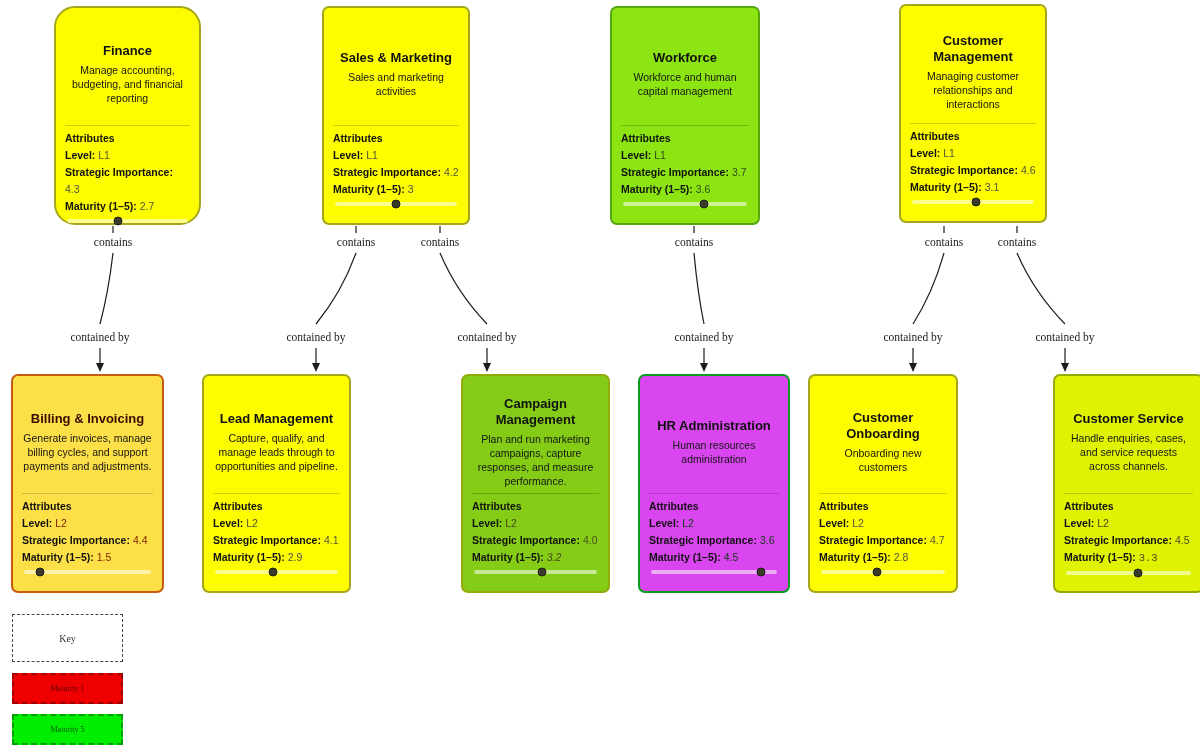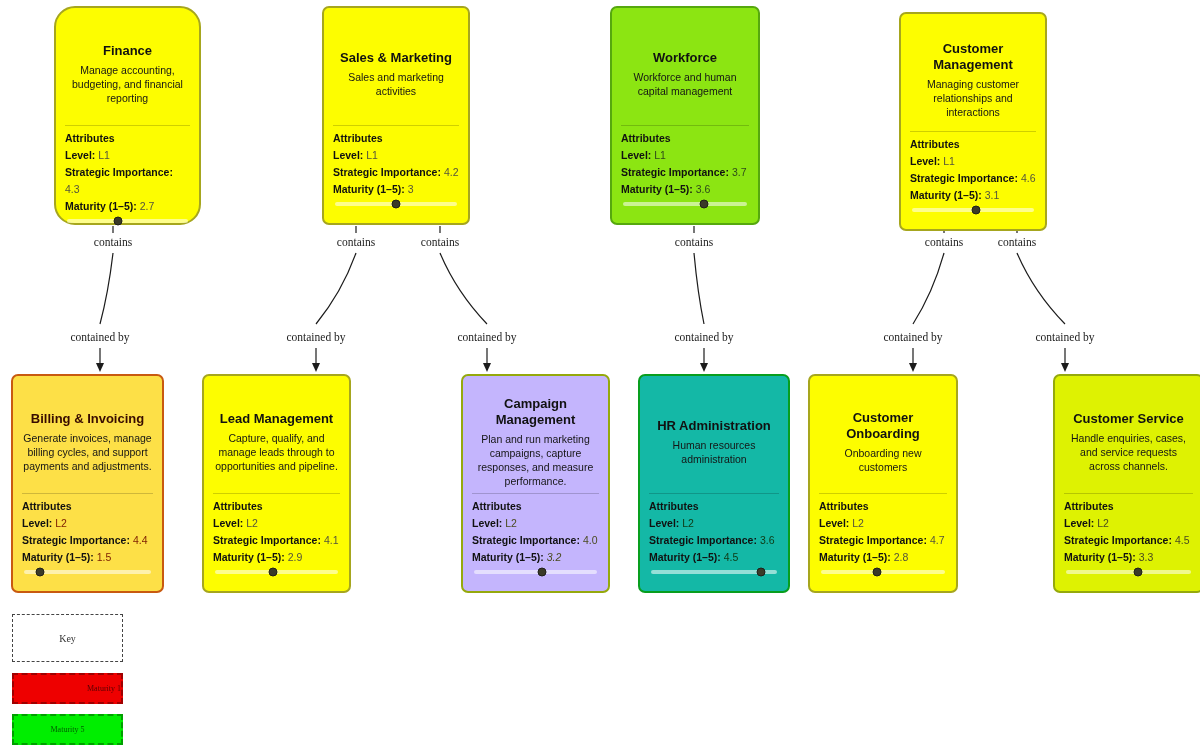--- a/index.html
+++ b/index.html
@@ -50,21 +50,21 @@
   }
   .dot{
     position:absolute;top:4px;width:7px;height:7px;border-radius:50%;
     background:#3a3a28;border:1px solid #20201a;
     transform:translate(-50%,-50%);
   }
   
   .c0{left:54px;top:6px;width:147px;border-radius:21px;}
   .c1{left:322px;top:6px;width:148px;}
   .c2{left:610px;top:6px;width:150px;}
-  .c3{left:899px;top:12px;width:148px;}
+  .c3{left:899px;top:4px;width:148px;}
   .c4{left:11px;top:374px;width:153px;}
   .c5{left:202px;top:374px;width:149px;}
   .c6{left:461px;top:374px;width:149px;}
   .c7{left:638px;top:374px;width:152px;}
   .c8{left:808px;top:374px;width:150px;}
   .c9{left:1037px;top:374px;width:151px;}
   
   #edges{position:absolute;left:0;top:0;width:1200px;height:754px;pointer-events:none;}
   #edges text{
     font-family:"Liberation Serif",serif;
@@ -227,39 +227,39 @@
       <div class="attr-row"><span class="k">Level</span><span class="v" style="color: rgb(84, 84, 60);">L2</span></div>
       <div class="attr-row"><span class="k">Strategic Importance</span><span class="v" style="color: rgb(84, 84, 60);">4.1</span></div>
       <div class="attr-row"><span class="k">Maturity (1–5)</span><span class="v" style="color: rgb(84, 84, 60);">2.9</span></div>
       <div class="slider">
           <div class="track"></div>
           <div class="dot" style="left: 47.5%;"></div>
         </div>
     </div>
   </div>
 
-  <div class="card c6" style="background: #c4b5fd; border-color: rgb(149, 169, 12);">
+  <div class="card c6" style="background: #84cc16; border-color: rgb(149, 169, 12);">
     <div class="card-head">
       <div class="card-title" style="color: rgb(17, 17, 17);">Campaign Management</div>
       <div class="card-desc">Plan and run marketing campaigns, capture responses, and measure performance.</div>
     </div>
     <div class="divider"></div>
     <div class="attrs">
       <div class="attr-h">Attributes</div>
       <div class="attr-row"><span class="k">Level</span><span class="v" style="color: rgb(74, 74, 32);">L2</span></div>
       <div class="attr-row"><span class="k">Strategic Importance</span><span class="v" style="color: rgb(74, 74, 32);">4.0</span></div>
       <div class="attr-row"><span class="k">Maturity (1–5)</span><span class="v" style="color: rgb(74, 74, 32); font-style: italic;">3.2</span></div>
       <div class="slider">
           <div class="track"></div>
           <div class="dot" style="left: 55%;"></div>
         </div>
     </div>
   </div>
 
-  <div class="card c7" style="background: #14b8a6; border-color: rgb(8, 158, 30);">
+  <div class="card c7" style="background: #d946ef; border-color: rgb(8, 158, 30);">
     <div class="card-head">
       <div class="card-title" style="color: rgb(17, 17, 17);">HR Administration</div>
       <div class="card-desc">Human resources administration</div>
     </div>
     <div class="divider"></div>
     <div class="attrs">
       <div class="attr-h">Attributes</div>
       <div class="attr-row"><span class="k">Level</span><span class="v" style="color: rgb(14, 58, 20);">L2</span></div>
       <div class="attr-row"><span class="k">Strategic Importance</span><span class="v" style="color: rgb(14, 58, 20);">3.6</span></div>
       <div class="attr-row"><span class="k">Maturity (1–5)</span><span class="v" style="color: rgb(14, 58, 20);">4.5</span></div>
@@ -291,31 +291,31 @@
   <div class="card c9" style="background: rgb(222, 242, 2); border-color: rgb(149, 169, 12); margin-left: 16px;">
     <div class="card-head">
       <div class="card-title" style="color: rgb(17, 17, 17);">Customer Service</div>
       <div class="card-desc">Handle enquiries, cases, and service requests across channels.</div>
     </div>
     <div class="divider"></div>
     <div class="attrs">
       <div class="attr-h">Attributes</div>
       <div class="attr-row"><span class="k">Level</span><span class="v" style="color: rgb(74, 74, 32);">L2</span></div>
       <div class="attr-row"><span class="k">Strategic Importance</span><span class="v" style="color: rgb(74, 74, 32);">4.5</span></div>
-      <div class="attr-row"><span class="k">Maturity (1–5)</span><span class="v" style="color: rgb(74, 74, 32);">3.3</span></div>
+      <div class="attr-row"><span class="k">Maturity (1–5)</span><span class="v" style="color: rgb(74, 74, 32); font-family: Liberation Mono, monospace;">3.3</span></div>
       <div class="slider">
           <div class="track"></div>
           <div class="dot" style="left: 57.5%;"></div>
         </div>
     </div>
   </div>
 
   <div class="legend-box" id="key-box">
     <span>Key</span>
   </div>
-  <div class="legend-box" id="legend-red" style="background: rgb(238, 0, 0); border: 2px dashed rgb(160, 0, 0); color: rgb(90, 0, 0); justify-content: flex-end;">
+  <div class="legend-box" id="legend-red" style="background: rgb(238, 0, 0); border: 2px dashed rgb(160, 0, 0); color: rgb(90, 0, 0);">
     <span>Maturity 1</span>
   </div>
   <div class="legend-box" id="legend-green" style="background: rgb(0, 238, 0); border: 2px dashed rgb(0, 160, 0); color: rgb(0, 90, 0);">
     <span>Maturity 5</span>
   </div>
 
 </div>
 
 </body></html>

